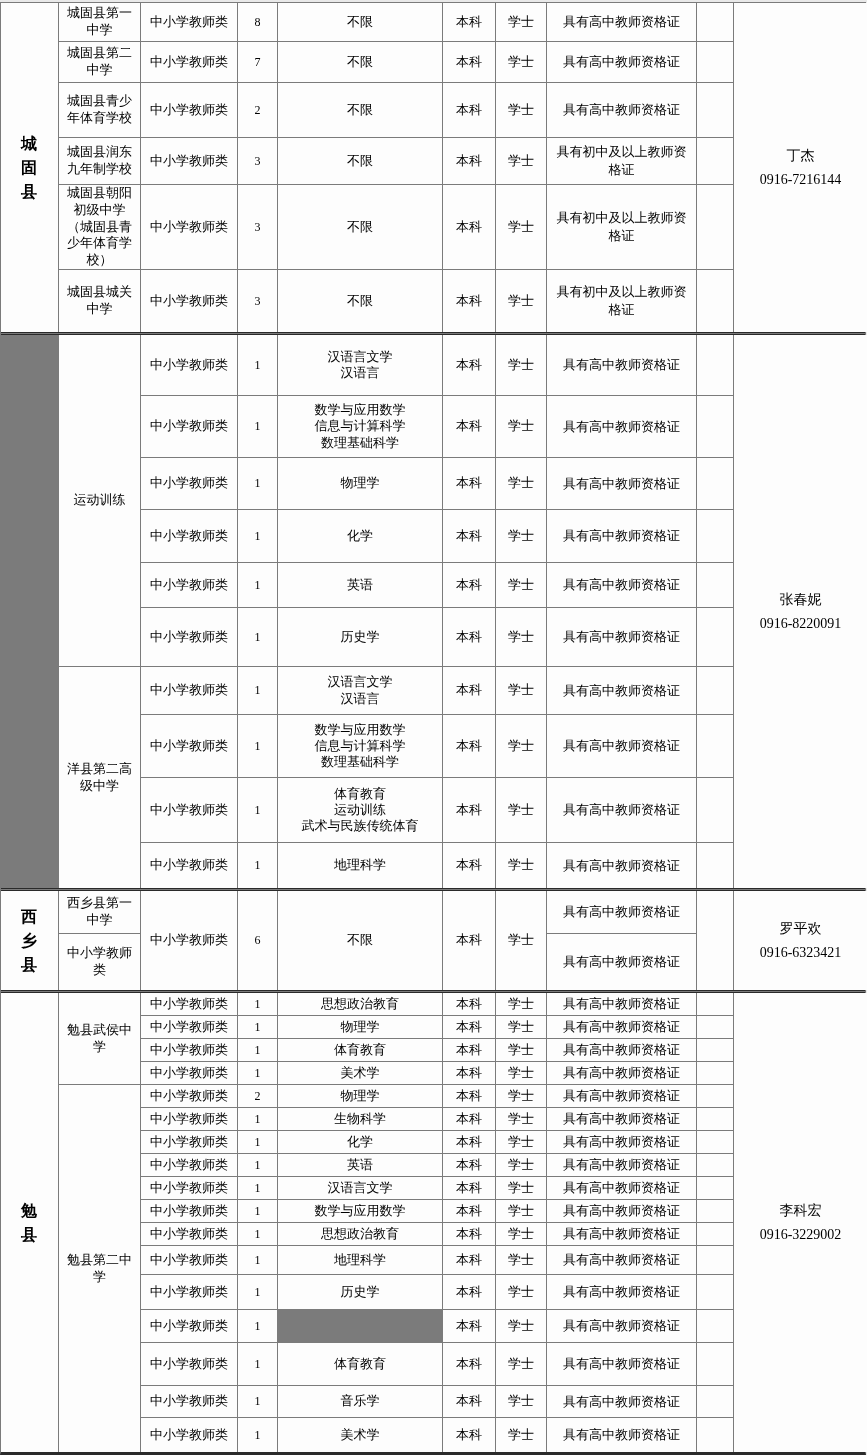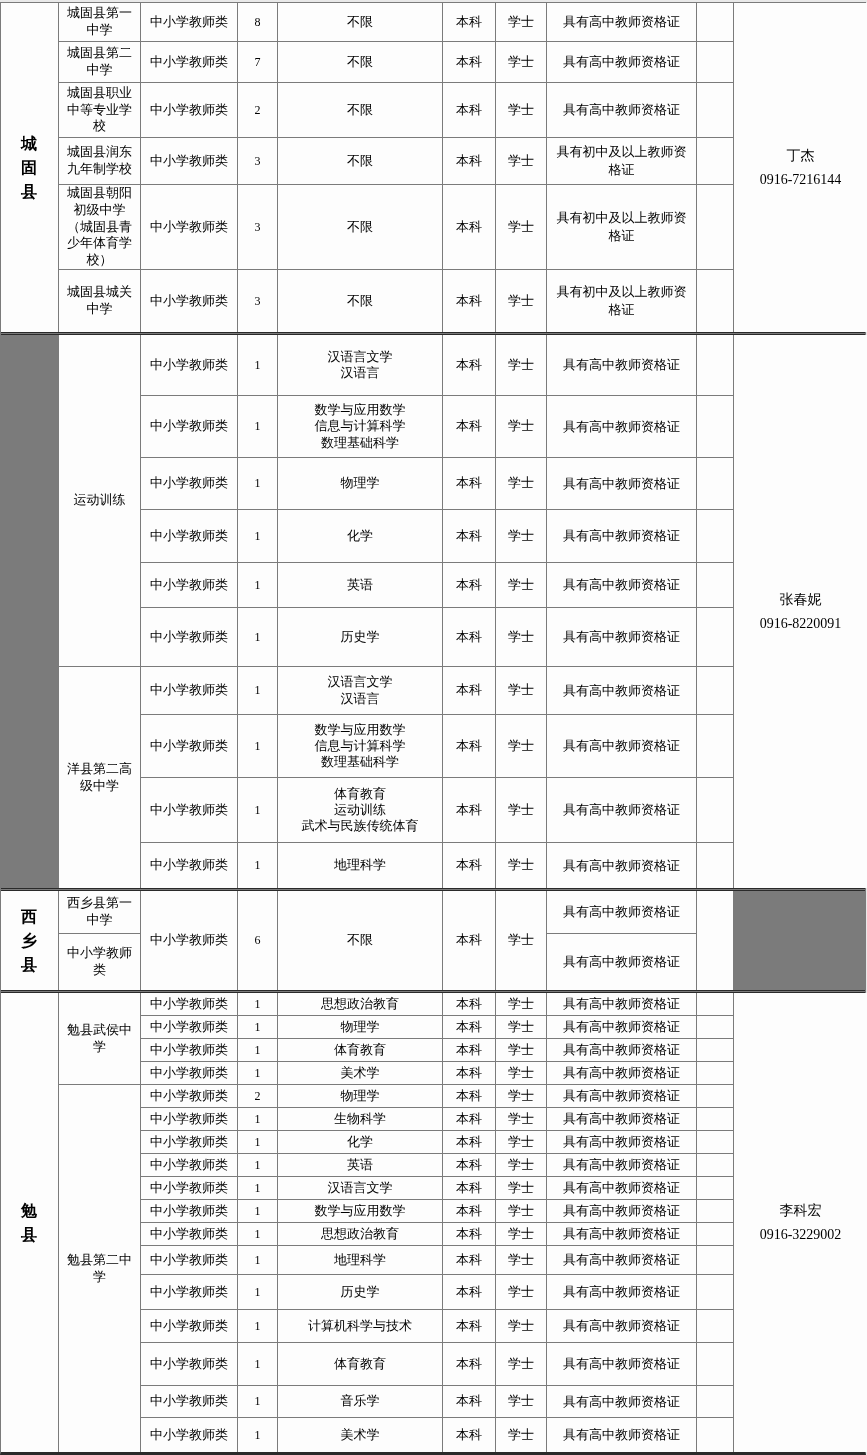--- a/index.html
+++ b/index.html
@@ -64,21 +64,21 @@
       <div class="cell cert" style="grid-area: 1 / 8 / span 1;">具有高中教师资格证</div>
       <div class="cell note" style="grid-area: 1 / 9 / span 1;"></div>
       <div class="cell school" style="grid-area: 2 / 2 / span 1;">城固县第二中学</div>
       <div class="cell category" style="grid-area: 2 / 3 / span 1;">中小学教师类</div>
       <div class="cell count" style="grid-area: 2 / 4 / span 1;">7</div>
       <div class="cell major" style="grid-area: 2 / 5 / span 1;">不限</div>
       <div class="cell degree" style="grid-area: 2 / 6 / span 1;">本科</div>
       <div class="cell academic" style="grid-area: 2 / 7 / span 1;">学士</div>
       <div class="cell cert" style="grid-area: 2 / 8 / span 1;">具有高中教师资格证</div>
       <div class="cell note" style="grid-area: 2 / 9 / span 1;"></div>
-      <div class="cell school" style="grid-area: 3 / 2 / span 1;">城固县职业中等专业学校</div>
+      <div class="cell school" style="grid-area: 3 / 2 / span 1;">城固县青少年体育学校</div>
       <div class="cell category" style="grid-area: 3 / 3 / span 1;">中小学教师类</div>
       <div class="cell count" style="grid-area: 3 / 4 / span 1;">2</div>
       <div class="cell major" style="grid-area: 3 / 5 / span 1;">不限</div>
       <div class="cell degree" style="grid-area: 3 / 6 / span 1;">本科</div>
       <div class="cell academic" style="grid-area: 3 / 7 / span 1;">学士</div>
       <div class="cell cert" style="grid-area: 3 / 8 / span 1;">具有高中教师资格证</div>
       <div class="cell note" style="grid-area: 3 / 9 / span 1;"></div>
       <div class="cell school" style="grid-area: 4 / 2 / span 1;">城固县润东九年制学校</div>
       <div class="cell category" style="grid-area: 4 / 3 / span 1;">中小学教师类</div>
       <div class="cell count" style="grid-area: 4 / 4 / span 1;">3</div>
@@ -193,20 +193,21 @@
       <div class="cell school" style="grid-area: 1 / 2 / span 1;">西乡县第一中学</div>
       <div class="cell school" style="grid-area: 2 / 2 / span 1;">中小学教师类</div>
       <div class="cell category" style="grid-area: 1 / 3 / span 2;">中小学教师类</div>
       <div class="cell count" style="grid-area: 1 / 4 / span 2;">6</div>
       <div class="cell major" style="grid-area: 1 / 5 / span 2;">不限</div>
       <div class="cell degree" style="grid-area: 1 / 6 / span 2;">本科</div>
       <div class="cell academic" style="grid-area: 1 / 7 / span 2;">学士</div>
       <div class="cell cert" style="grid-area: 1 / 8 / span 1;">具有高中教师资格证</div>
       <div class="cell cert" style="grid-area: 2 / 8 / span 1;">具有高中教师资格证</div>
       <div class="cell note" style="grid-area: 1 / 9 / span 2;"></div>
+      <div class="cell contact" style="grid-area: 1 / 10 / span 2;"><div>罗平欢</div><div>0916-6323421</div></div>
     </div>
     <div class="section" style="grid-template-columns: 57px 81px 96px 39px 164px 52px 50px 149px 36px 133px; grid-template-rows: 22px 22px 22px 22px 22px 22px 22px 22px 22px 22px 22px 28px 34px 32px 42px 31px 34px;">
       <div class="cell school" style="grid-area: 1 / 2 / span 4;">勉县武侯中学</div>
       <div class="cell county" style="grid-area: 1 / 1 / span 17;">勉县</div>
       <div class="cell category" style="grid-area: 1 / 3 / span 1;">中小学教师类</div>
       <div class="cell count" style="grid-area: 1 / 4 / span 1;">1</div>
       <div class="cell major" style="grid-area: 1 / 5 / span 1;">思想政治教育</div>
       <div class="cell degree" style="grid-area: 1 / 6 / span 1;">本科</div>
       <div class="cell academic" style="grid-area: 1 / 7 / span 1;">学士</div>
       <div class="cell cert" style="grid-area: 1 / 8 / span 1;">具有高中教师资格证</div>
@@ -291,21 +292,20 @@
       <div class="cell note" style="grid-area: 12 / 9 / span 1;"></div>
       <div class="cell category" style="grid-area: 13 / 3 / span 1;">中小学教师类</div>
       <div class="cell count" style="grid-area: 13 / 4 / span 1;">1</div>
       <div class="cell major" style="grid-area: 13 / 5 / span 1;">历史学</div>
       <div class="cell degree" style="grid-area: 13 / 6 / span 1;">本科</div>
       <div class="cell academic" style="grid-area: 13 / 7 / span 1;">学士</div>
       <div class="cell cert" style="grid-area: 13 / 8 / span 1;">具有高中教师资格证</div>
       <div class="cell note" style="grid-area: 13 / 9 / span 1;"></div>
       <div class="cell category" style="grid-area: 14 / 3 / span 1;">中小学教师类</div>
       <div class="cell count" style="grid-area: 14 / 4 / span 1;">1</div>
-      <div class="cell major" style="grid-area: 14 / 5 / span 1;">计算机科学与技术</div>
       <div class="cell degree" style="grid-area: 14 / 6 / span 1;">本科</div>
       <div class="cell academic" style="grid-area: 14 / 7 / span 1;">学士</div>
       <div class="cell cert" style="grid-area: 14 / 8 / span 1;">具有高中教师资格证</div>
       <div class="cell note" style="grid-area: 14 / 9 / span 1;"></div>
       <div class="cell category" style="grid-area: 15 / 3 / span 1;">中小学教师类</div>
       <div class="cell count" style="grid-area: 15 / 4 / span 1;">1</div>
       <div class="cell major" style="grid-area: 15 / 5 / span 1;">体育教育</div>
       <div class="cell degree" style="grid-area: 15 / 6 / span 1;">本科</div>
       <div class="cell academic" style="grid-area: 15 / 7 / span 1;">学士</div>
       <div class="cell cert" style="grid-area: 15 / 8 / span 1;">具有高中教师资格证</div>

